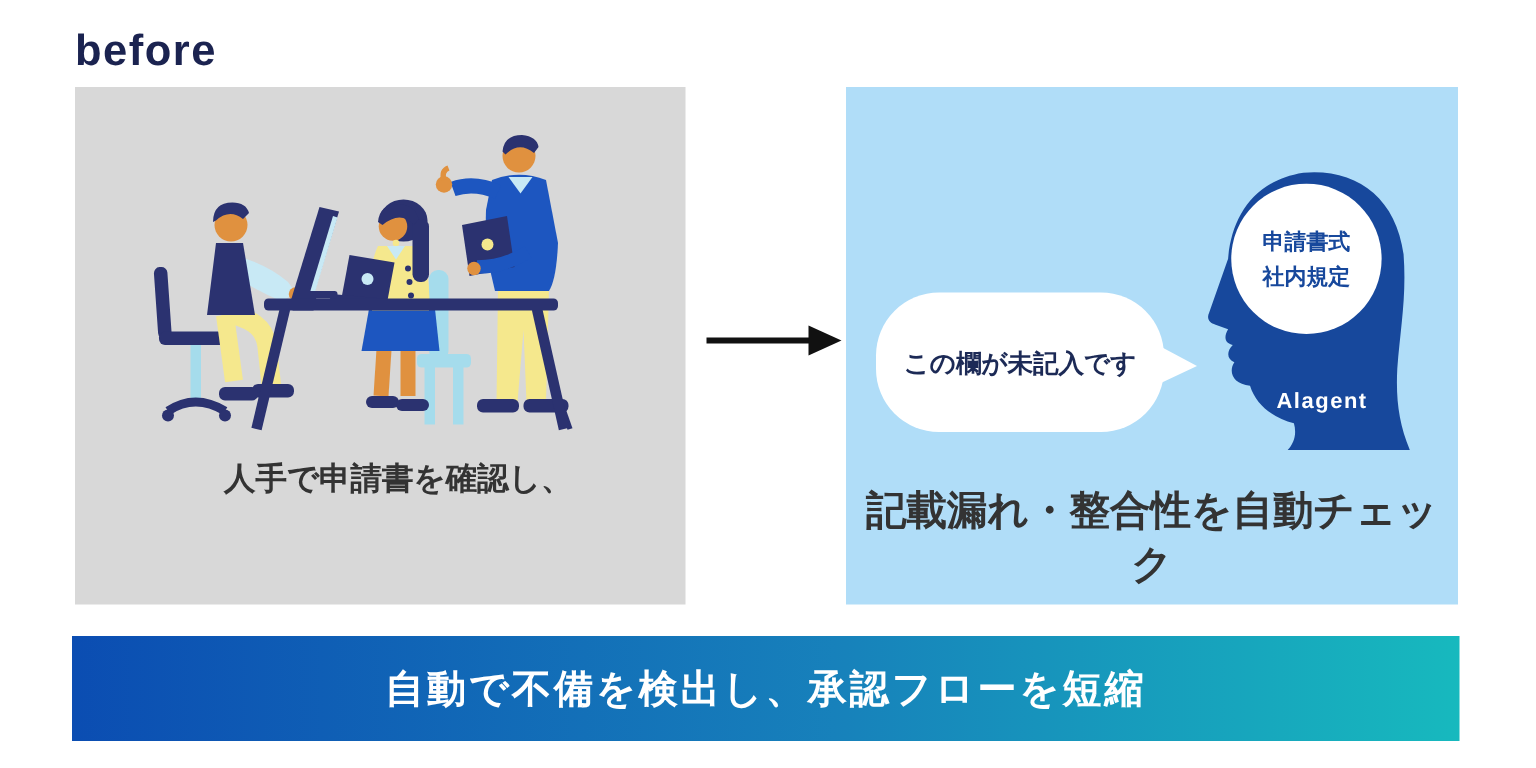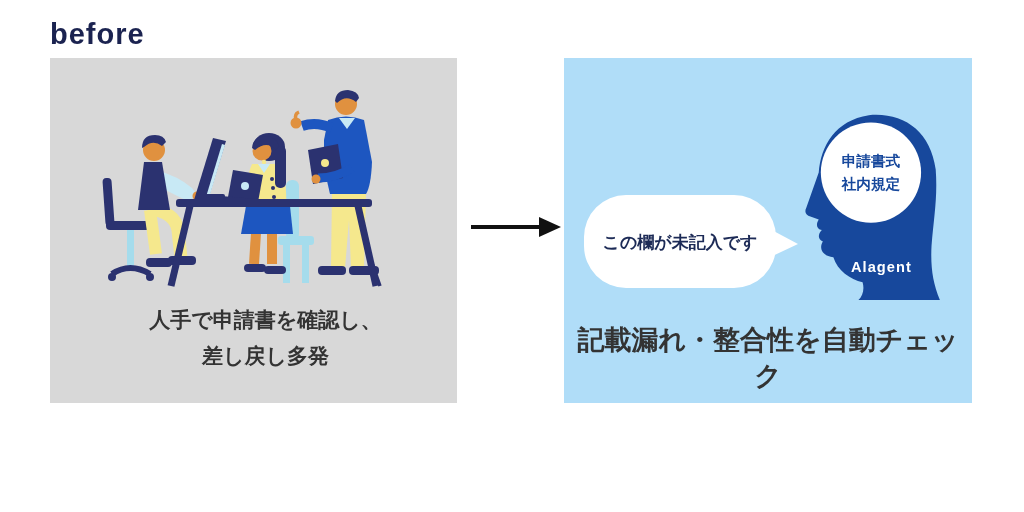--- a/index.html
+++ b/index.html
@@ -130,21 +130,20 @@
       <g>
         <path d="M140,118 L121,198" stroke="#2b3270" stroke-width="7"></path>
         <path d="M308,118 L326,198" stroke="#2b3270" stroke-width="7"></path>
         <rect x="126" y="111" width="196" height="8" rx="3" fill="#2b3270"></rect>
         <rect x="147" y="106" width="28" height="5" rx="2" fill="#2b3270"></rect>
       </g>
     </svg>
 
     <div id="before-caption" class="caption">
       <div>人手で申請書を確認し、</div>
-      <div>差し戻し多発</div>
     </div>
   </div>
 
   <svg id="arrow-svg" viewBox="0 0 100 45">
     <line x1="6" y1="22" x2="76" y2="22" stroke="#111111" stroke-width="4"></line>
     <polygon points="74,12 96,22 74,32" fill="#111111"></polygon>
   </svg>
 
   <div id="after-panel" class="panel">
 
@@ -172,14 +171,17 @@
         C121,18 95,0 62,3 Z"></path>
       <circle cx="64" cy="58" r="48" fill="#ffffff"></circle>
       <text x="64" y="52" text-anchor="middle" font-size="14" font-weight="bold" fill="#17489c">申請書式</text>
       <text x="64" y="74" text-anchor="middle" font-size="14" font-weight="bold" fill="#17489c">社内規定</text>
       <text x="74" y="153" text-anchor="middle" font-size="14" font-weight="bold" fill="#ffffff" letter-spacing="1">Alagent</text>
     </svg>
 
     <div id="after-caption" class="caption">記載漏れ・整合性を自動チェック</div>
   </div>
 
+  <div id="banner">
+    <span id="banner-text">自動で不備を検出し、承認フローを短縮</span>
+  </div>
 
 </div>
 
 </body></html>

